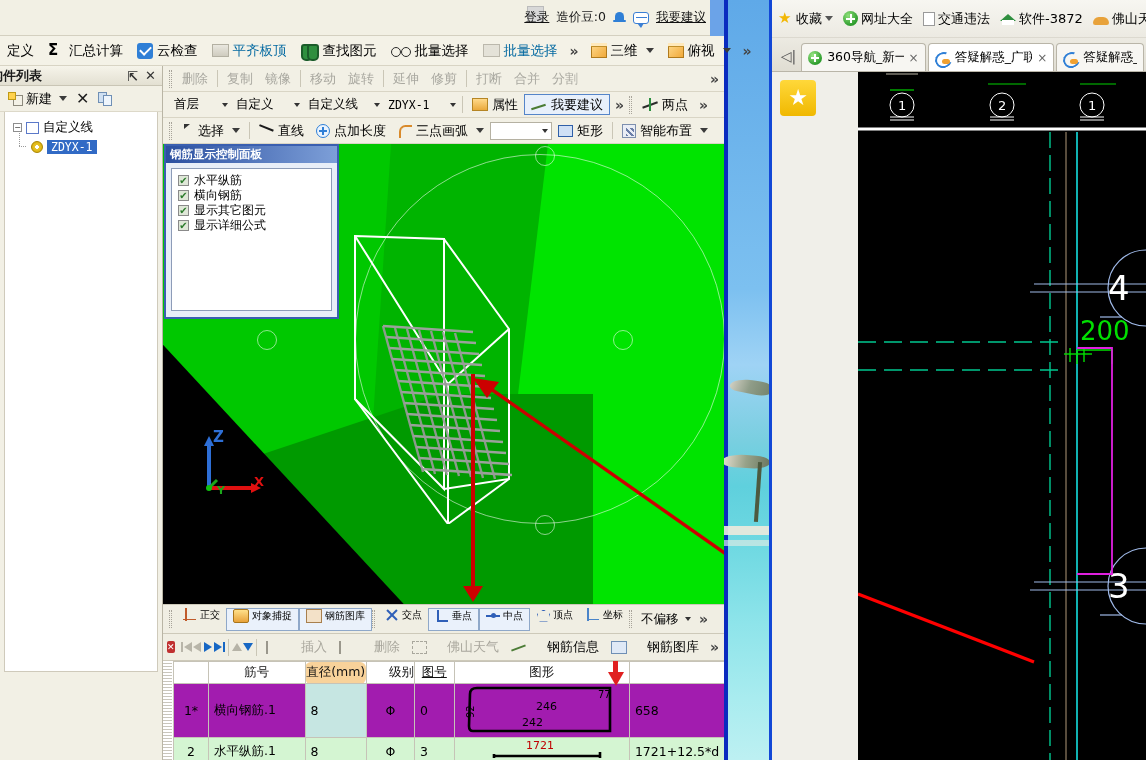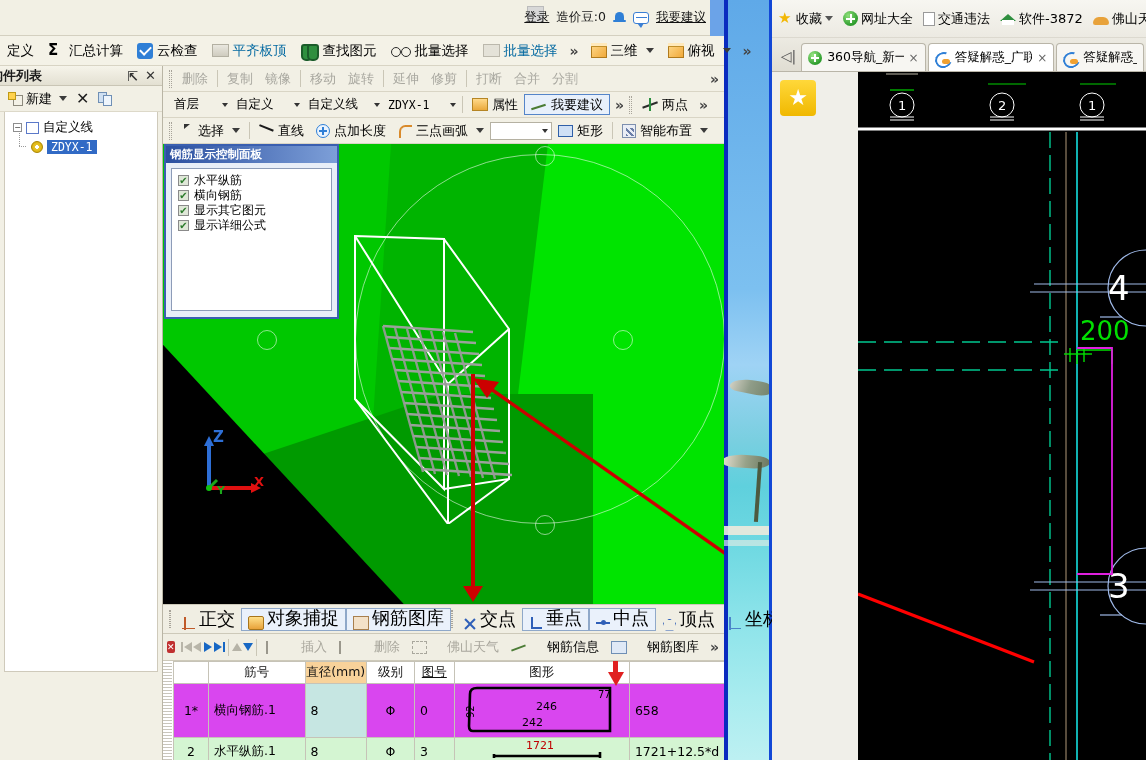--- a/index.html
+++ b/index.html
@@ -158,21 +158,21 @@
   .axis svg{position:absolute;inset:0;}
 
   .vp-arrow-v{ position:absolute; left:308px; top:230px; width:4px; height:220px; background:#cc0000;}
   .vp-arrow-head{ position:absolute; left:300px; top:442px; width:0;height:0;
     border-left:10px solid transparent;border-right:10px solid transparent;border-top:16px solid #cc0000;}
   .vp-arrow-diag{ position:absolute; left:310px; top:232px; width:270px; height:190px;}
 
   
   .snapbar{ position:absolute; left:0; top:538px; width:561px; height:30px; background:#f0eee3;
     border-top:1px solid #cdc9b9; border-bottom:1px solid #cdc9b9; display:flex; align-items:center; padding-left:6px;}
-  .snapitem{ display:flex;align-items:flex-end;gap:3px; padding:0 6px; height:23px; font-size:18px; white-space:nowrap;}
+  .snapitem{ display:flex;align-items:flex-start;gap:3px; padding:0 6px; height:23px; font-size:10px; white-space:nowrap;}
   .snapitem.box{ border:1px solid #8fa8c9; background:#eaf1fb;}
   .ico-ortho{width:15px;height:14px;position:relative;}
   .ico-ortho:before{content:"";position:absolute;left:1px;top:11px;width:13px;height:1.6px;background:#c05a2a;}
   .ico-ortho:after{content:"";position:absolute;left:3px;top:0;width:1.6px;height:13px;background:#c05a2a;}
   .ico-osnap{width:16px;height:14px;background:linear-gradient(#ffe08a,#e8a23a);border:1px solid #a8751c;border-radius:2px;}
   .ico-dyn{width:16px;height:14px;background:#f3e1c8;border:1px solid #a87f4d;}
   .ico-xsnap{width:14px;height:14px;position:relative;}
   .ico-xsnap:before,.ico-xsnap:after{content:"";position:absolute;left:0;top:6px;width:14px;height:2px;background:#2f5fb8;}
   .ico-xsnap:before{transform:rotate(45deg);} .ico-xsnap:after{transform:rotate(-45deg);}
   .ico-perp{width:14px;height:14px;position:relative;}
@@ -211,24 +211,24 @@
 
   
   .table-wrap{ position:absolute; left:0; top:595px; width:561px; height:99px; background:#fff; overflow:hidden;}
   .gutter{ position:absolute; left:0; top:0; width:9px; height:99px;
     background:repeating-linear-gradient(180deg,#fff 0 2px,#c9c6bb 2px 3px); }
   table{ position:absolute; left:10px; top:0; border-collapse:collapse; width:720px; table-layout:fixed; font-size:12.5px;}
   th{ background:#fff; border:1px solid #c6c3b7; font-weight:normal; height:22px; text-align:center; color:#111;}
   th.hl{ background:#f8d29a; }
   td{ border:1px solid #c6c3b7; height:53px; padding:0 5px; vertical-align:middle; }
   td.idx{ background:#f8cf96; text-align:center; width:32px;}
-  tr.r1 td{ background:#d946ef; }
+  tr.r1 td{ background:#a21caf; }
   tr.r2 td{ background:#d4f5d2; height:27px;}
-  .col-num{width:32px;} .col-name{width:88px;} .col-dia{width:56px;}
-  .col-lvl{width:44px;} .col-tuhao{width:36px;text-decoration:underline;} .col-shape{width:160px;} .col-formula{width:240px;}
+  .col-num{width:32px;} .col-name{width:88px;} .col-dia{width:56px;border-radius:6px;}
+  .col-lvl{width:44px;text-align:right;} .col-tuhao{width:36px;text-decoration:underline;} .col-shape{width:160px;} .col-formula{width:240px;}
   td.dia{ background:#c6e6e2 !important; border-left:1.6px solid #111; }
   tr.r2 td.dia{ background:#d4f5d2 !important; }
   .shape-cell{ position:relative; height:53px; }
   .shape-cell svg{ position:absolute; left:0; top:0; }
   .tbl-arrow{ position:absolute; left:148px; top:-12px; width:0;height:0;
     border-left:8px solid transparent;border-right:8px solid transparent;border-top:14px solid #e02020; z-index:5;}
   .tbl-arrow-stem{ position:absolute; left:153px; top:-30px; width:5px; height:20px; background:#e02020; z-index:5;}
 
   
   .browser{ position:absolute; left:772px; top:0; width:374px; height:760px; background:#f0efe9;}

